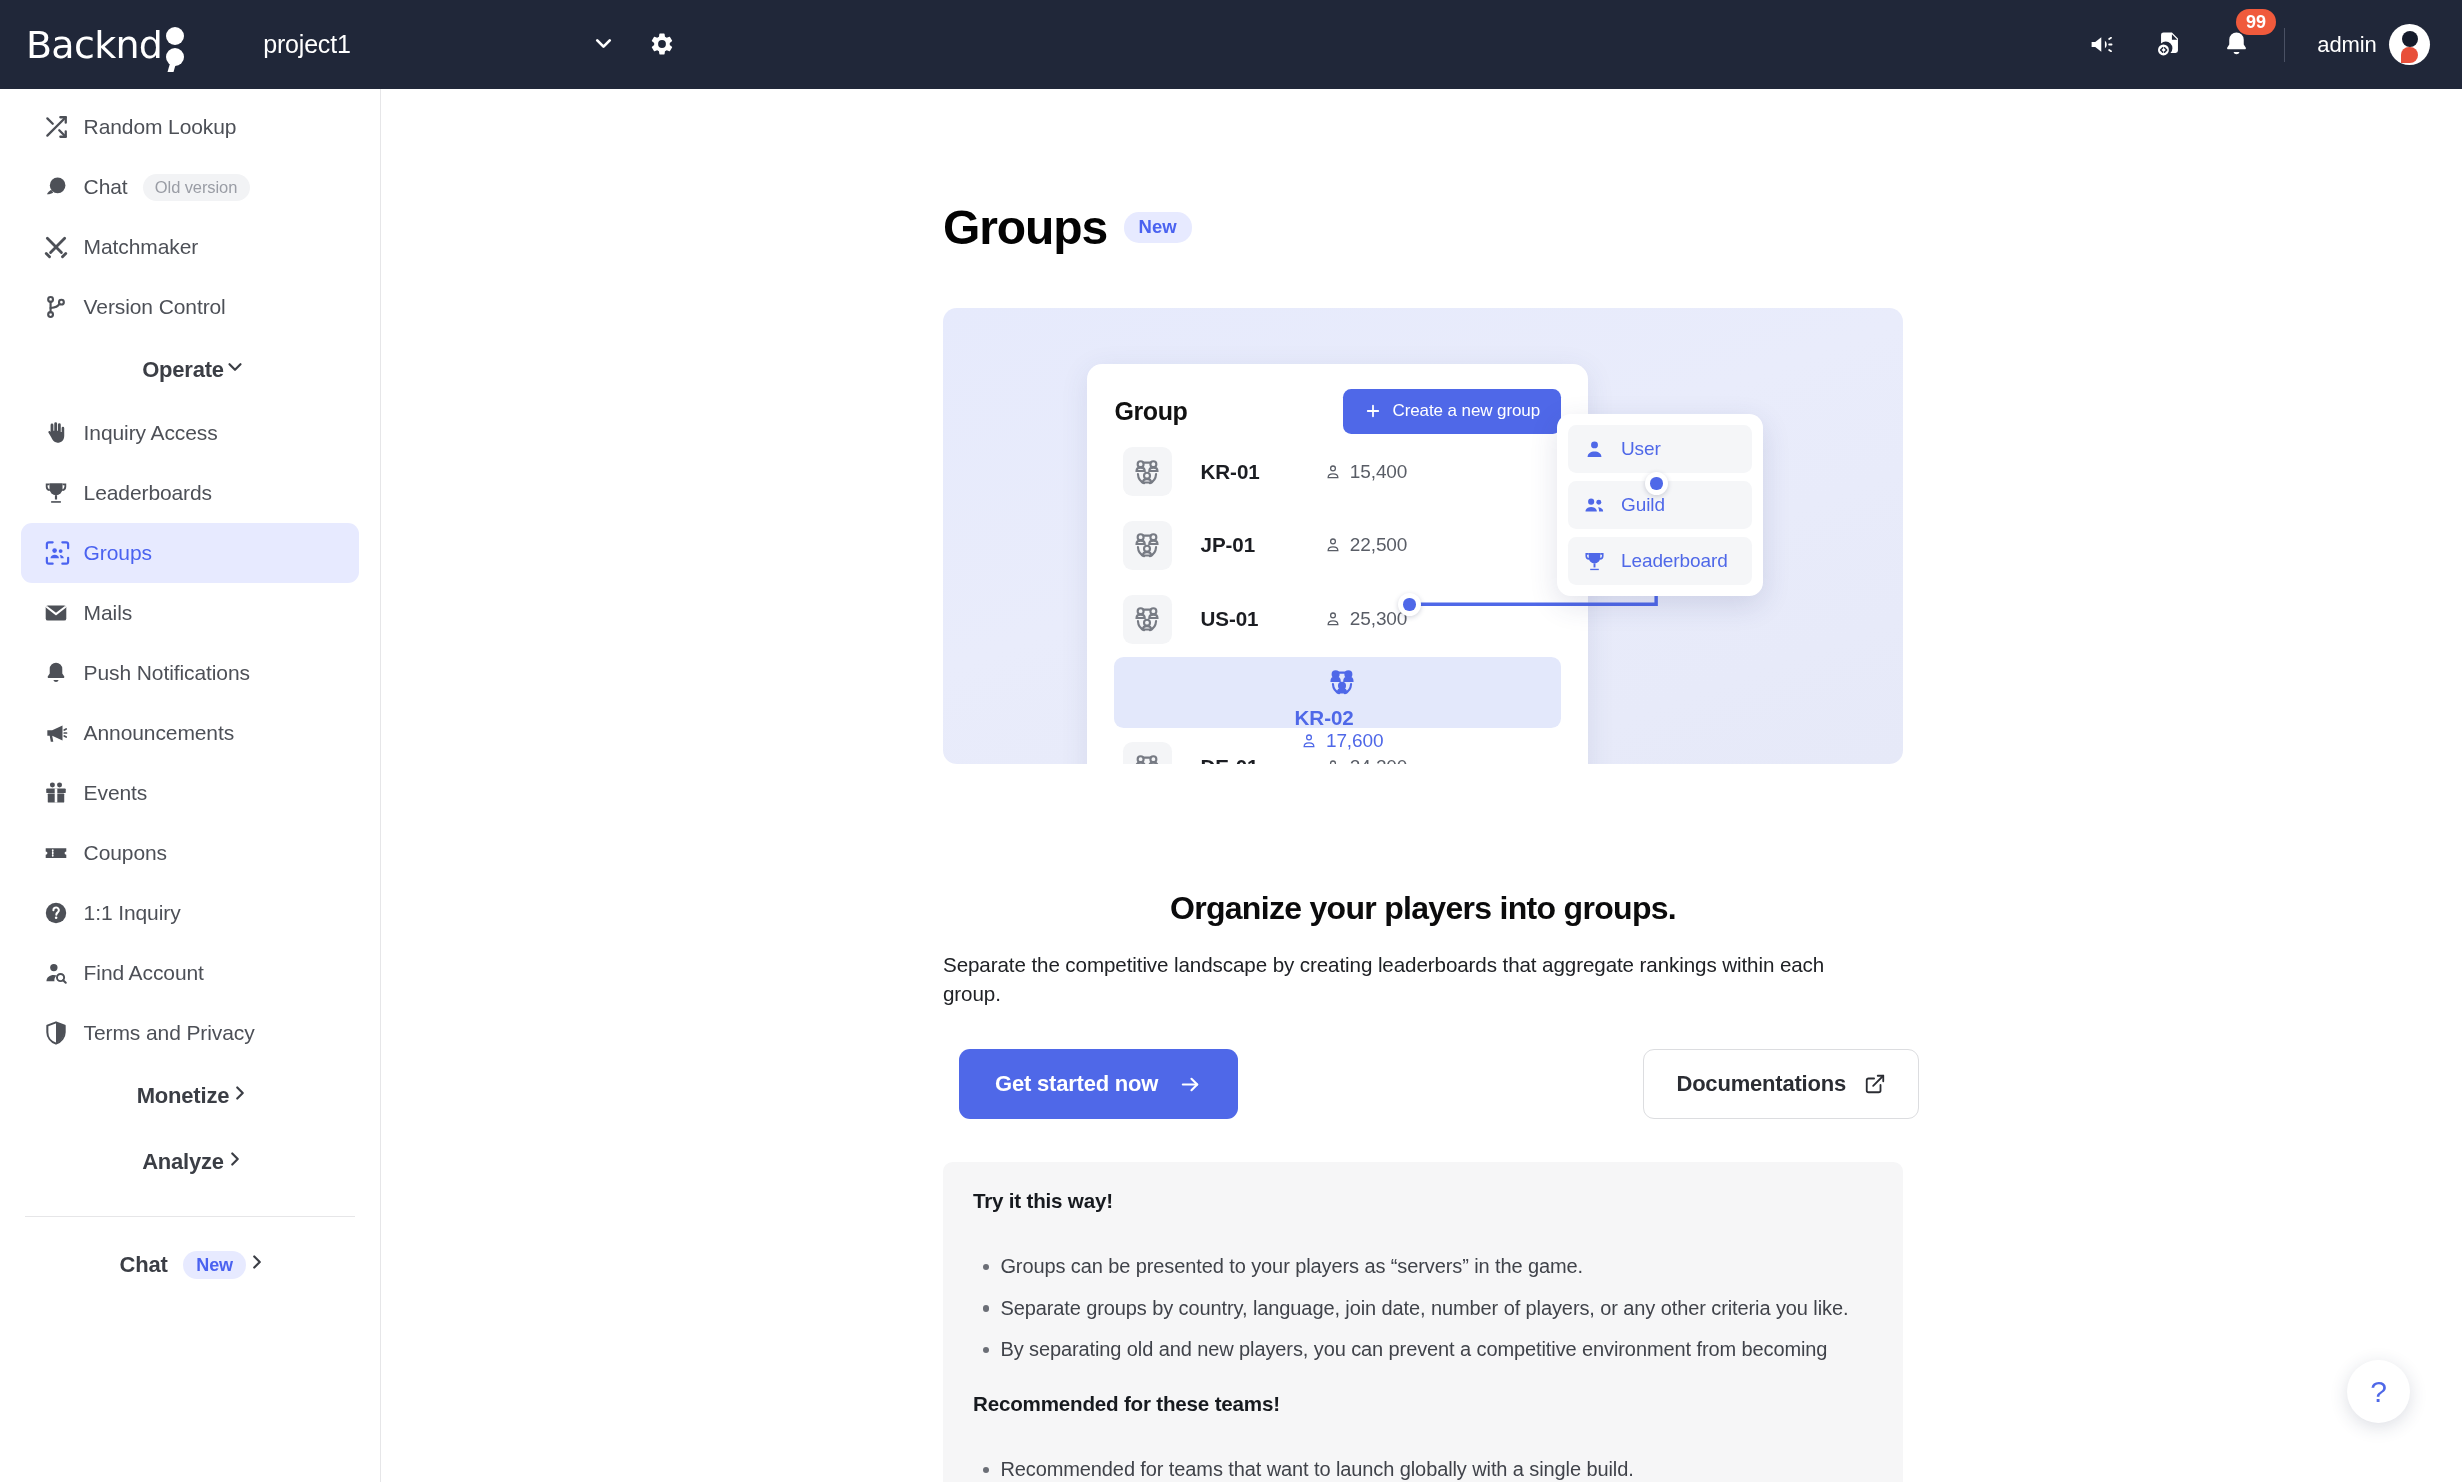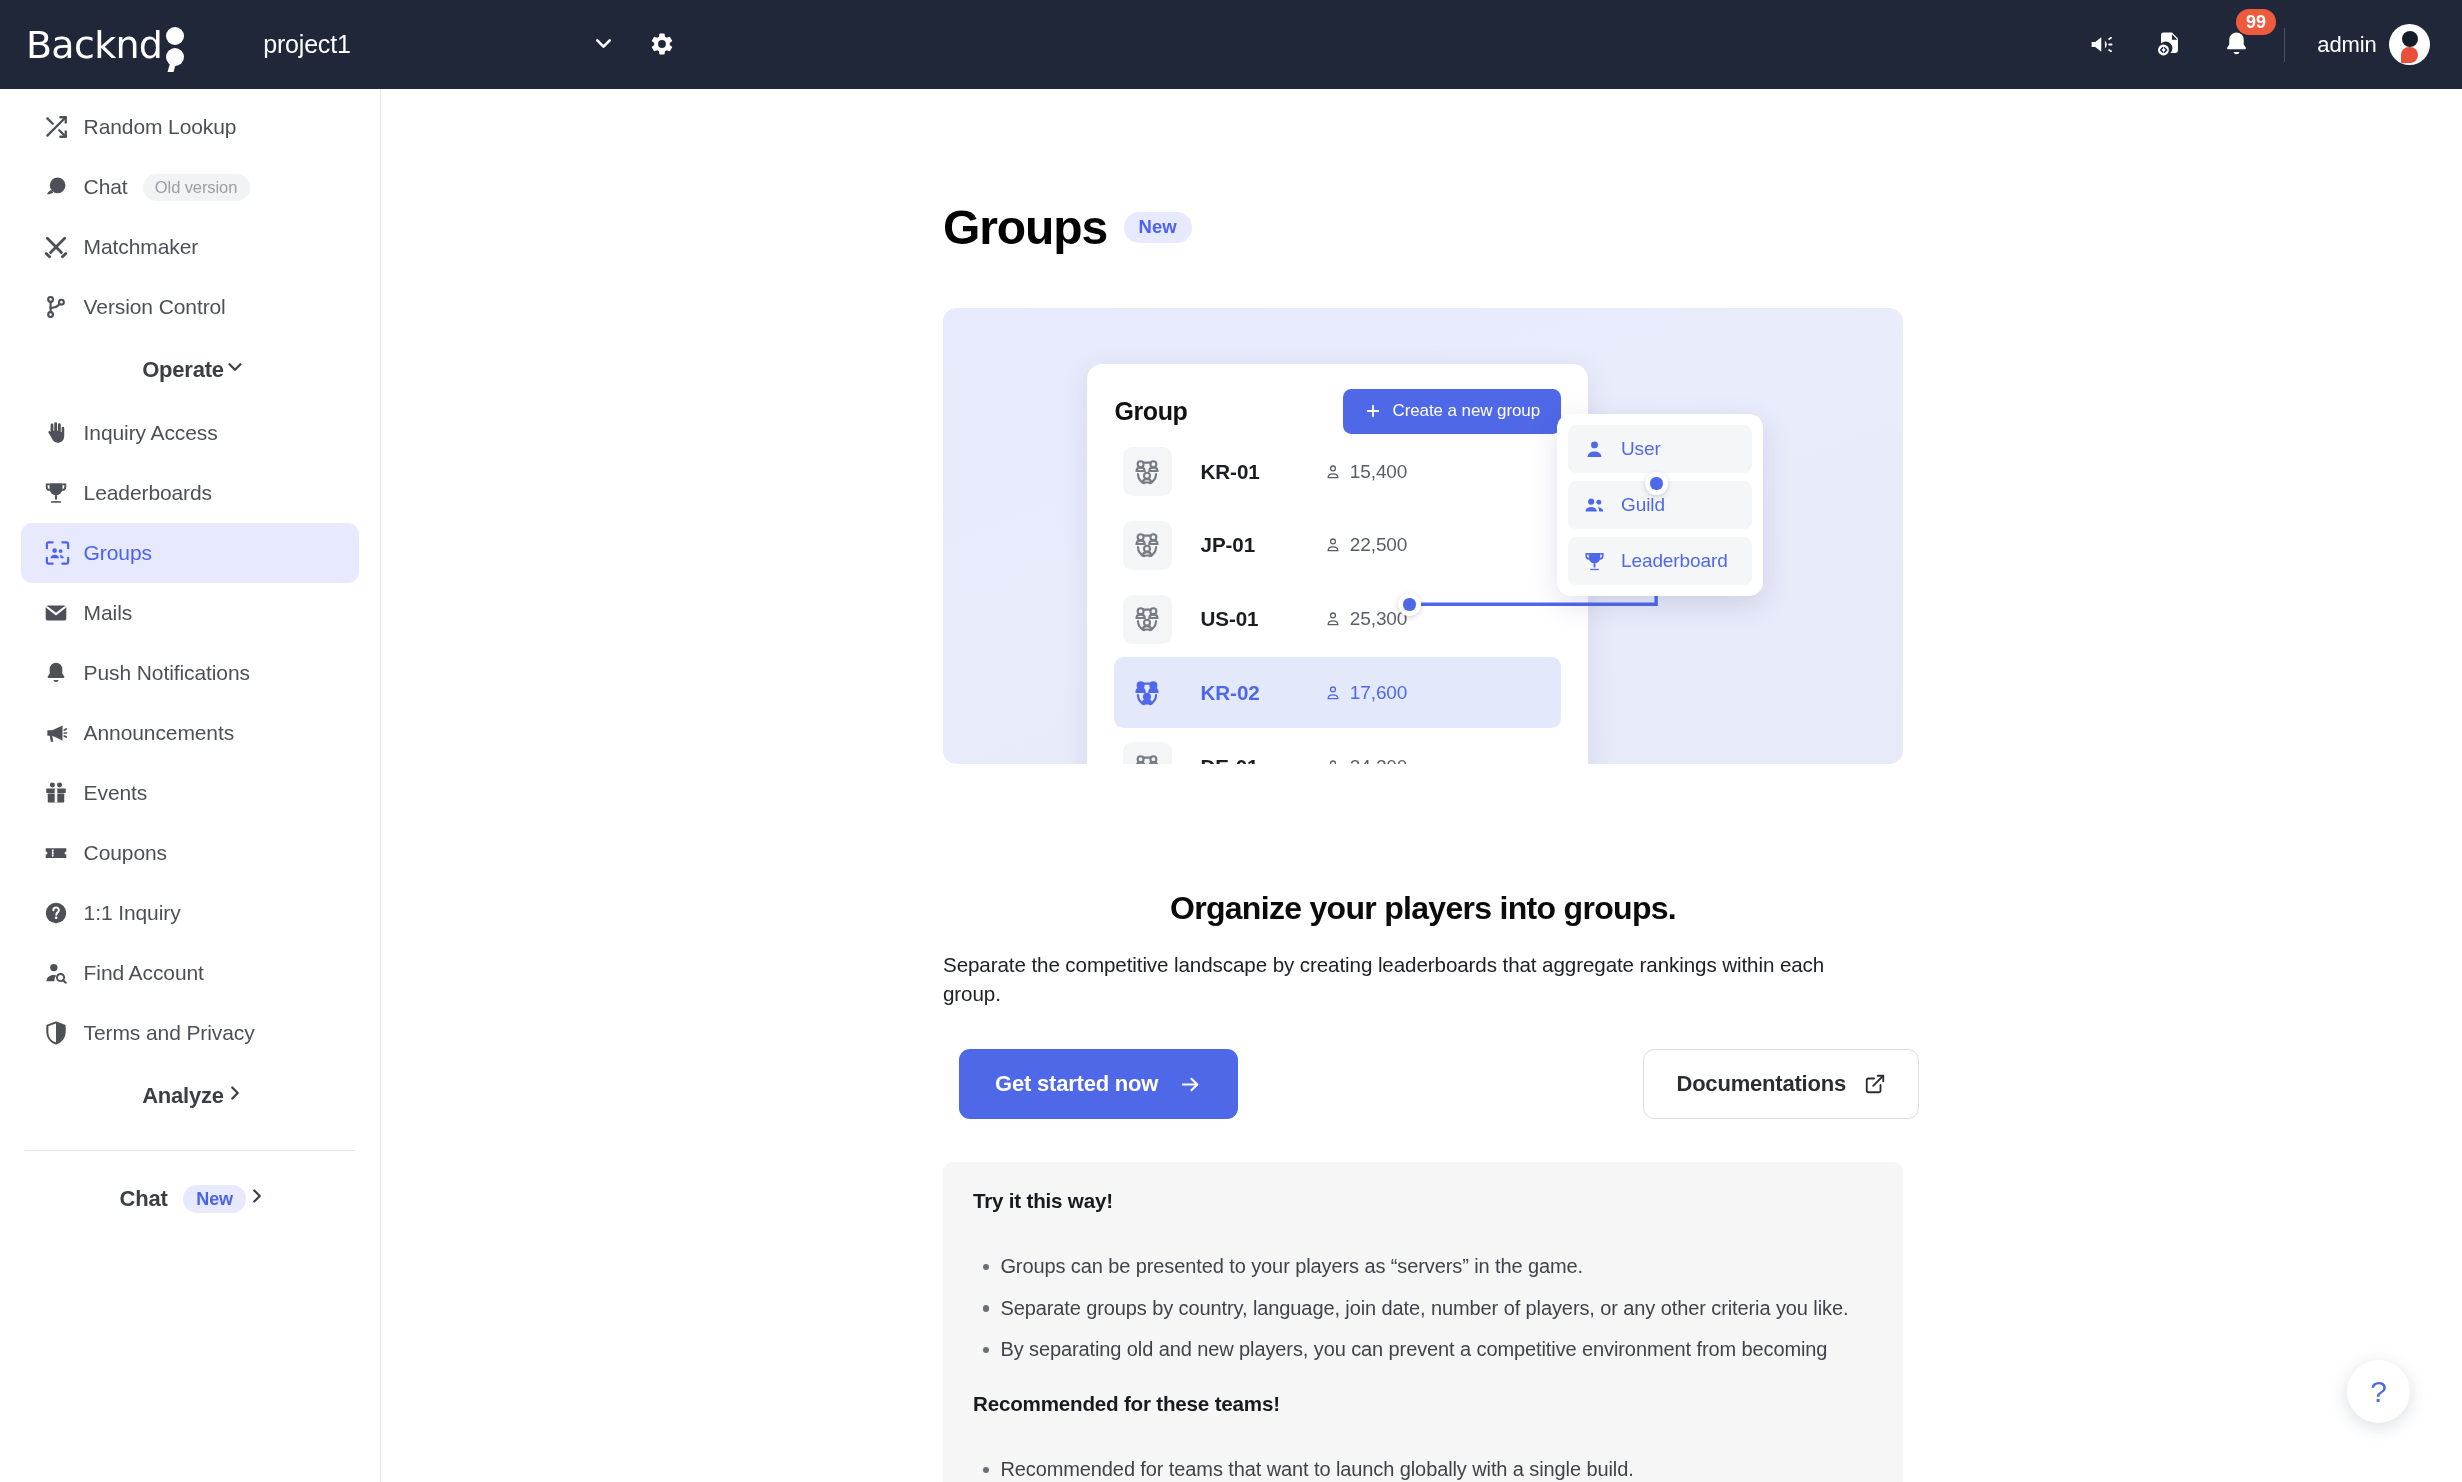--- a/index.html
+++ b/index.html
@@ -125,21 +125,21 @@
   .hero-card-title { font-size: 25px; font-weight: 700; color: #111; letter-spacing: -0.4px; }
   .hero-create-btn {
     background: #4f68e8; color: #fff; border-radius: 8.2px;
     font-size: 17px; padding: 12.3px 20.6px; display: flex; align-items: center; gap: 11px;
     letter-spacing: -0.1px;
   }
   .grp-row {
     height: 71px; display: flex; align-items: center;
     border-radius: 9.6px; padding-left: 8.2px; margin-top: 2.7px;
   }
-  .grp-row.sel { background: #e3e8fb; }
+  .grp-row.sel { background: #e3e8fb; flex-direction: column; }
   .grp-ic {
     width: 49px; height: 49px; border-radius: 9.6px; background: #f4f5f7;
     display: flex; align-items: center; justify-content: center; flex: none;
   }
   .grp-row.sel .grp-ic { background: transparent; }
   .grp-name { margin-left: 29px; font-size: 20.6px; font-weight: 700; color: #1b1d22; letter-spacing: -0.1px; width: 123px; }
   .grp-row.sel .grp-name { color: #4f68e8; }
   .grp-count { display: flex; align-items: center; gap: 8.2px; font-size: 19px; color: #595d66; letter-spacing: -0.1px; }
   .grp-row.sel .grp-count { color: #4f68e8; }
 
@@ -440,20 +440,28 @@
   <div class="nav-item">
     <span class="ic">
       <svg width="26" height="26" viewBox="0 0 24 24">
           <path d="M12 2.2l8 3v6.1c0 4.7-3.2 8.9-8 10.5-4.8-1.6-8-5.8-8-10.5V5.2l8-3z" fill="none" stroke="#4d5057" stroke-width="1.9" stroke-linejoin="round"></path>
           <path d="M12 2.6v18.8c4.5-1.6 7.6-5.5 7.6-10V5.4L12 2.6z" fill="#4d5057"></path>
         </svg>
     </span>
     <span>Terms and Privacy</span>
   </div>
 
+  <div class="nav-group">
+    <span>Monetize</span>
+    <span>
+      <svg width="22" height="22" viewBox="0 0 24 24" fill="none" stroke="#3b3e45" stroke-width="2.4" stroke-linecap="round" stroke-linejoin="round">
+          <polyline points="9 6 15 12 9 18"></polyline>
+        </svg>
+    </span>
+  </div>
 
   <div class="nav-group">
     <span>Analyze</span>
     <span>
       <svg width="22" height="22" viewBox="0 0 24 24" fill="none" stroke="#3b3e45" stroke-width="2.4" stroke-linecap="round" stroke-linejoin="round">
           <polyline points="9 6 15 12 9 18"></polyline>
         </svg>
     </span>
   </div>
 

